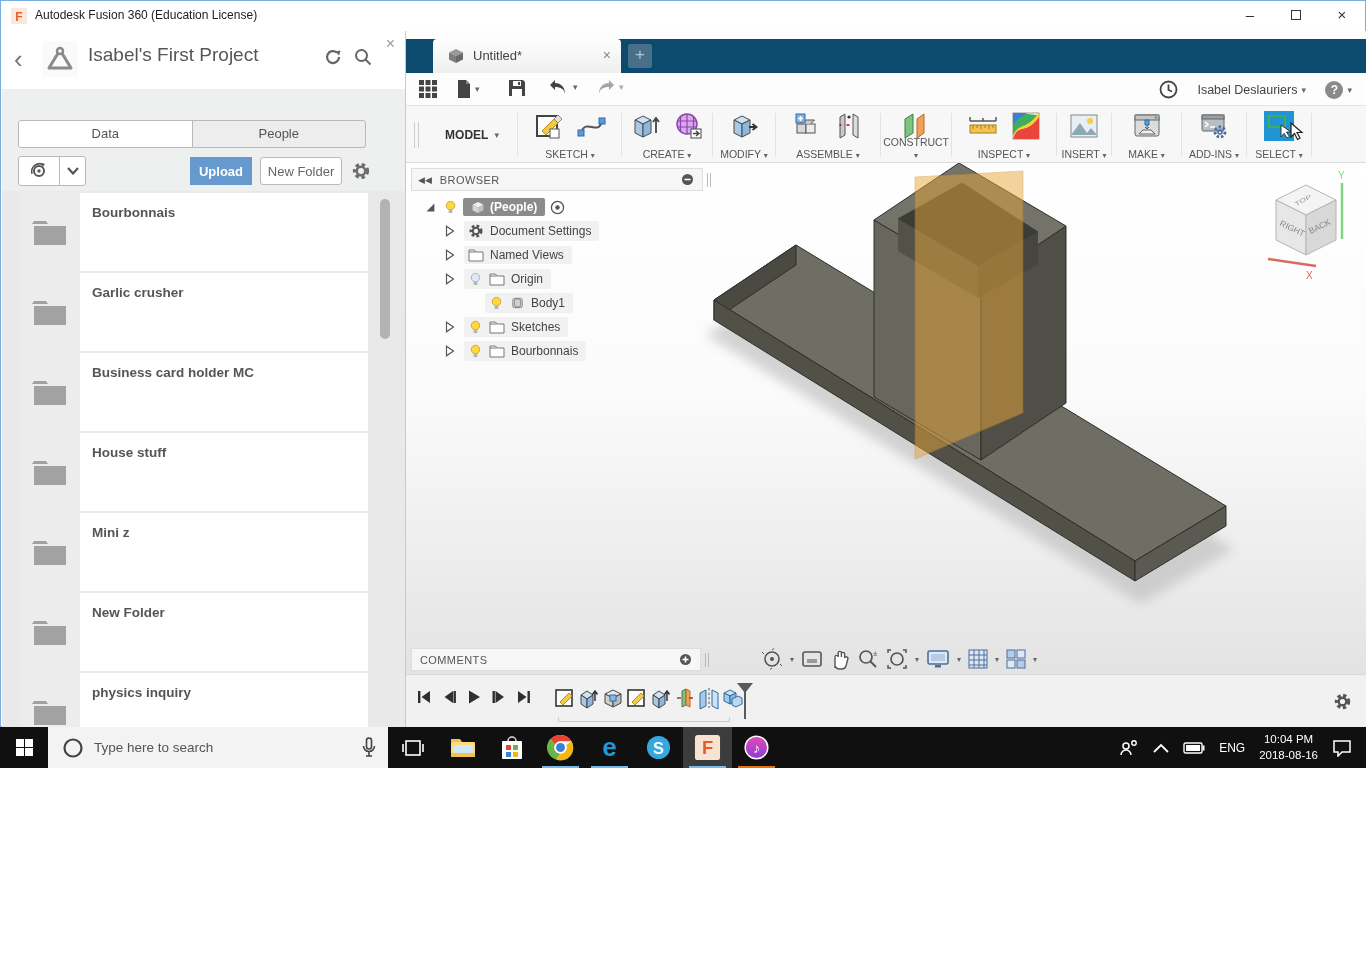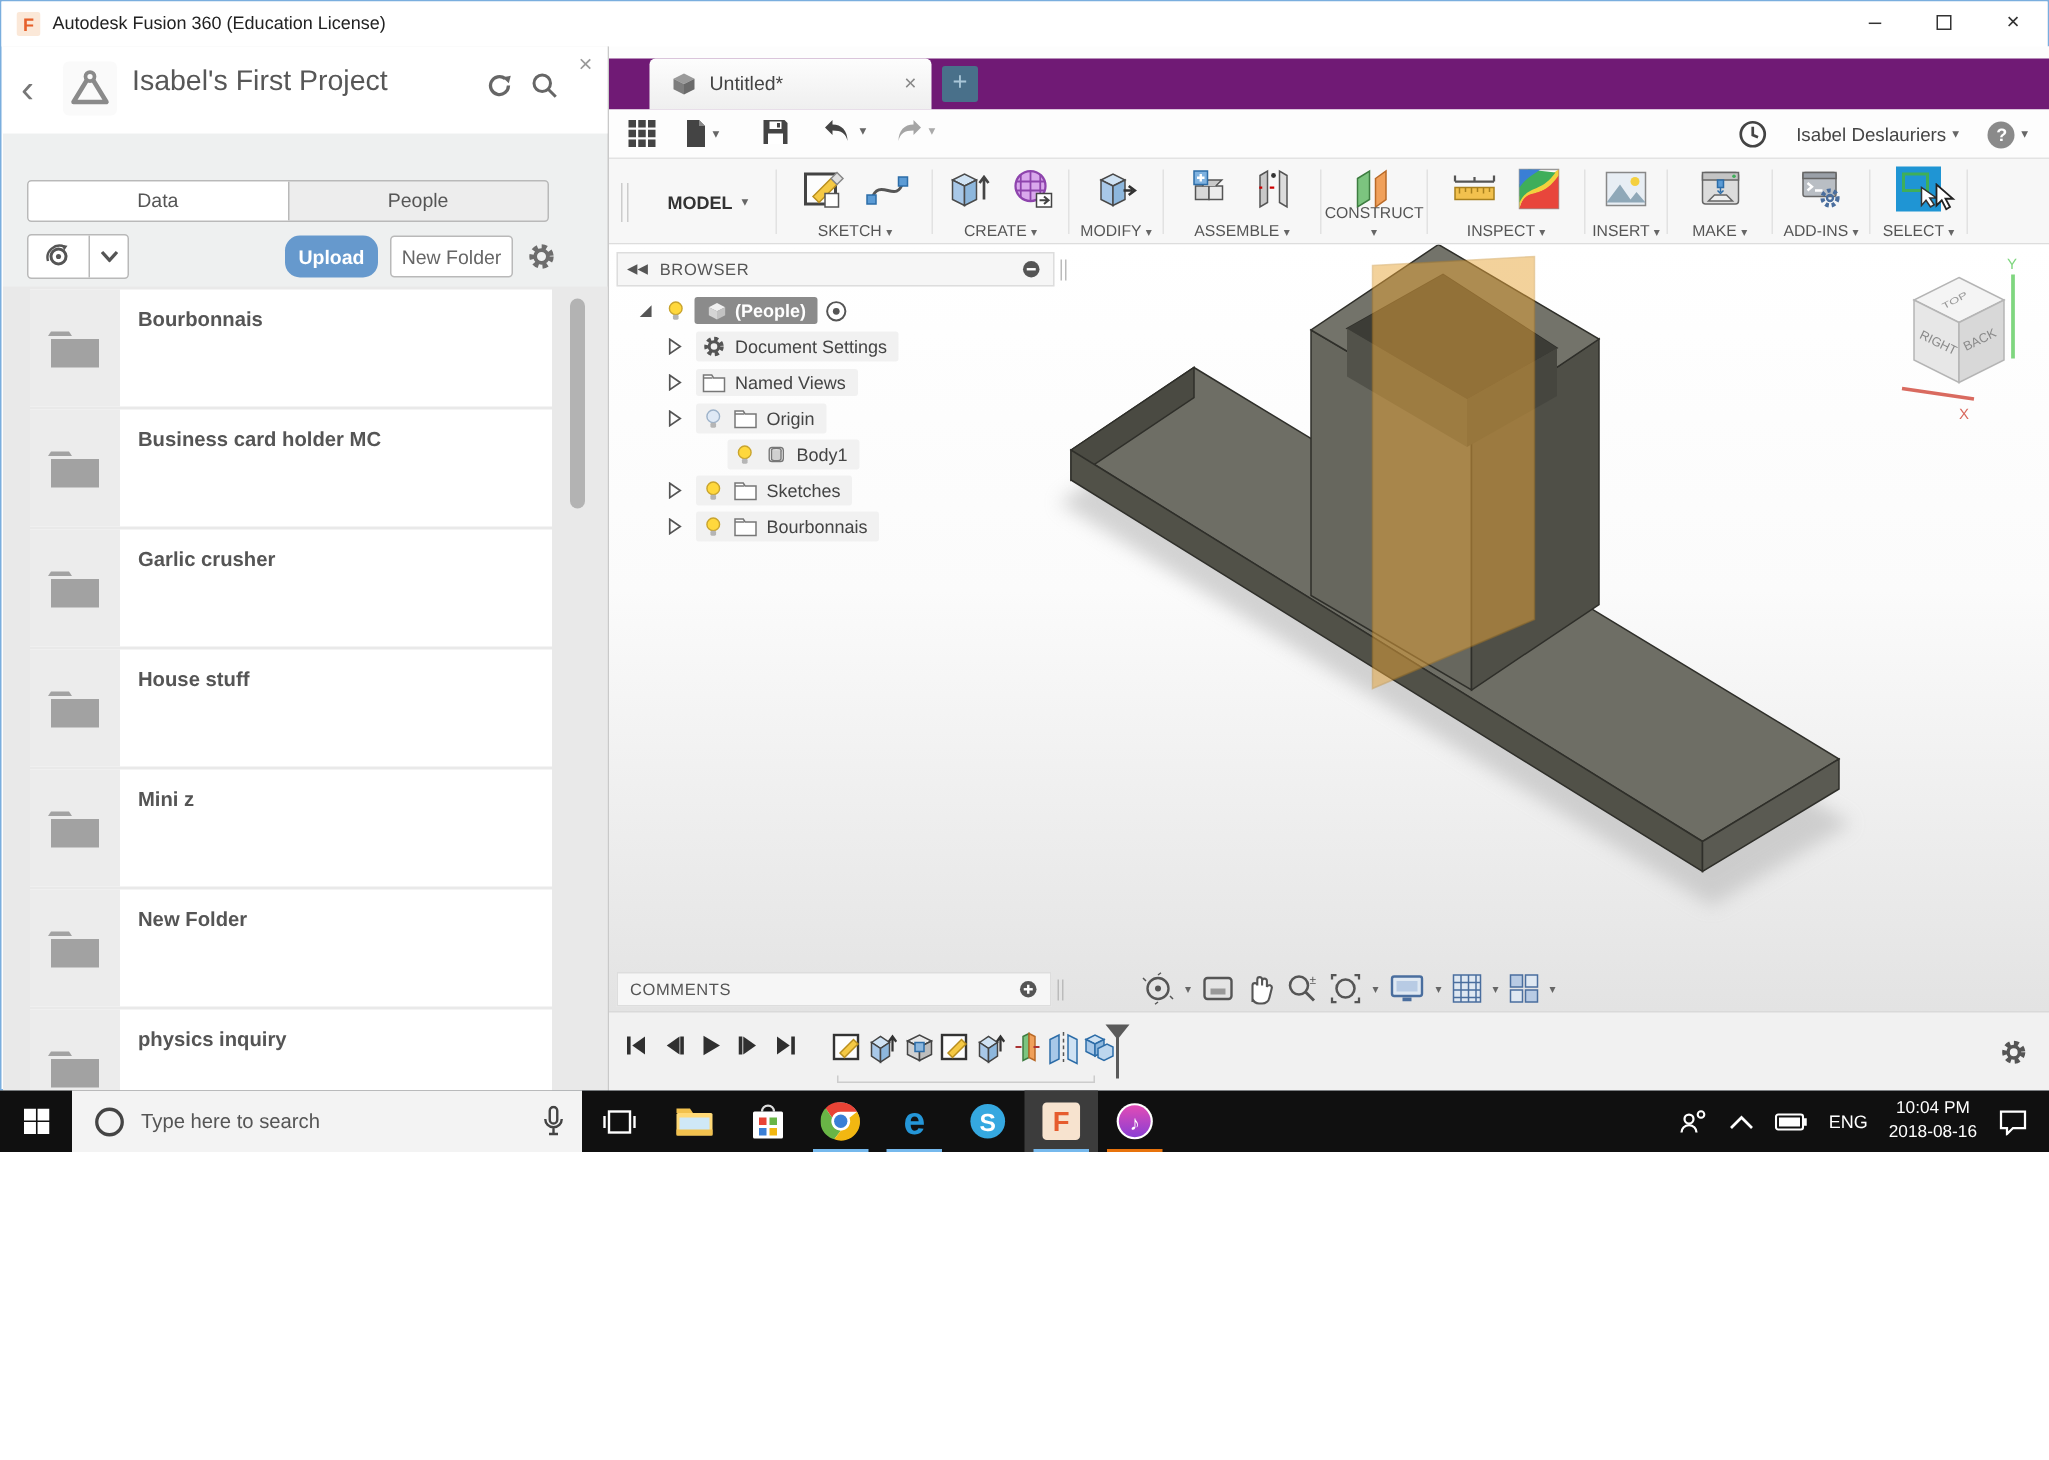--- a/index.html
+++ b/index.html
@@ -24,36 +24,36 @@
   .lp-head .hicon { position:absolute; top:15px; }
   .lp-close { position:absolute; right:10px; top:4px; color:#9a9a9a; font-size:16px; }
   .lp-tabs { position:absolute; left:16px; top:89px; width:348px; height:28px; border:1px solid #b9b9b9; border-radius:3px; display:flex; overflow:hidden; background:#ededed; }
   .lp-tab { flex:1; text-align:center; line-height:26px; font-size:13px; color:#555; }
   .lp-tab.active { background:#fff; }
   .lp-tab + .lp-tab { border-left:1px solid #b9b9b9; }
   .lp-actions { position:absolute; left:16px; top:125px; right:16px; height:30px; }
   .combo { position:absolute; left:0; top:0; height:30px; border:1px solid #b9b9b9; border-radius:3px; display:flex; background:#fff; }
   .combo .c1 { width:40px; display:flex; align-items:center; justify-content:center; }
   .combo .c2 { width:26px; display:flex; align-items:center; justify-content:center; border-left:1px solid #b9b9b9; color:#555; font-size:12px; }
-  .btn-upload { position:absolute; left:172px; top:1px; width:62px; height:28px; background:#6699cd; color:#fff; font-weight:bold; font-size:13px; border:none; border-radius:10px; }
+  .btn-upload { position:absolute; left:172px; top:1px; width:62px; height:28px; background:#6699cd; color:#fff; font-weight:bold; font-size:13px; border:none; border-radius:0; }
   .btn-newfolder { position:absolute; left:242px; top:1px; width:82px; height:28px; background:#fff; color:#666; font-size:13px; border:1px solid #b9b9b9; border-radius:3px; }
   .lp-gear { position:absolute; right:18px; top:5px; }
   .crumb { position:absolute; left:16px; top:168px; height:22px; display:flex; align-items:center; gap:7px; }
   .crumb .sep { color:#c0c0c0; font-size:15px; }
   .crumb .branch { font-size:13px; font-weight:bold; color:#555; }
   .flist { position:absolute; left:0; top:160px; right:0; bottom:0; background:#e9e9e9; overflow:hidden; padding-top:2px; }
   .fcard { position:relative; margin:0 38px 2px 18px; width:348px; height:78px; background:#fff; }
   .fcard .icell { position:absolute; left:0; top:0; width:60px; height:78px; background:#ececec; display:flex; align-items:center; justify-content:center; }
   .fcard .fname { position:absolute; left:72px; top:12px; font-size:13.5px; font-weight:bold; color:#555; }
   .lscroll { position:absolute; right:15px; top:168px; width:10px; height:140px; background:#b3b3b3; border-radius:5px; }
 
   
   .main { position:absolute; left:405px; top:30px; width:960px; height:696px; background:#fff; }
   .tab-sliver { position:absolute; left:0; top:0; right:0; height:8px; background:#fdfdfd; }
-  .tabstrip { position:absolute; left:0; top:8px; right:0; height:34px; background:#701a75; }
+  .tabstrip { position:absolute; left:0; top:8px; right:0; height:34px; background:#0c4a6e; }
   .doctab { position:absolute; left:27px; top:0; width:188px; height:34px; background:linear-gradient(#fdfdfd,#efefef); border-radius:4px 4px 0 0; }
   .doctab .dlabel { position:absolute; left:40px; top:9px; font-size:13px; color:#444; }
   .doctab .dclose { position:absolute; right:10px; top:8px; color:#888; font-size:14px; }
   .newtab { position:absolute; left:222px; top:5px; width:24px; height:24px; background:#49708a; border-radius:2px; color:#a9c6d8; font-size:17px; text-align:center; line-height:22px; }
   .quickbar { position:absolute; left:0; top:42px; right:0; height:33px; background:#fdfdfd; border-bottom:1px solid #e3e3e3; }
   .qitem { position:absolute; top:6px; display:flex; align-items:center; gap:3px; }
   .caret { font-size:9px; color:#666; }
   .caret.dis { color:#aaa; }
   .acct { position:absolute; top:0; height:33px; display:flex; align-items:center; gap:4px; }
   .acct-name { font-size:12.5px; color:#444; }
@@ -196,30 +196,30 @@
             </div>
         <span class="fname">Bourbonnais</span>
       </div>
       <div class="fcard">
         <div class="icell">
               <svg width="36" height="30" viewBox="0 0 36 30">
                 <path d="M2 4 h12 l2 3 h-16 z" fill="#a2a2a2"></path>
                 <rect x="2" y="9" width="32" height="19" fill="#a2a2a2"></rect>
               </svg>
             </div>
-        <span class="fname">Business card holder MC</span>
+        <span class="fname">Garlic crusher</span>
       </div>
       <div class="fcard">
         <div class="icell">
               <svg width="36" height="30" viewBox="0 0 36 30">
                 <path d="M2 4 h12 l2 3 h-16 z" fill="#a2a2a2"></path>
                 <rect x="2" y="9" width="32" height="19" fill="#a2a2a2"></rect>
               </svg>
             </div>
-        <span class="fname">Garlic crusher</span>
+        <span class="fname">Business card holder MC</span>
       </div>
       <div class="fcard">
         <div class="icell">
               <svg width="36" height="30" viewBox="0 0 36 30">
                 <path d="M2 4 h12 l2 3 h-16 z" fill="#a2a2a2"></path>
                 <rect x="2" y="9" width="32" height="19" fill="#a2a2a2"></rect>
               </svg>
             </div>
         <span class="fname">House stuff</span>
       </div>

